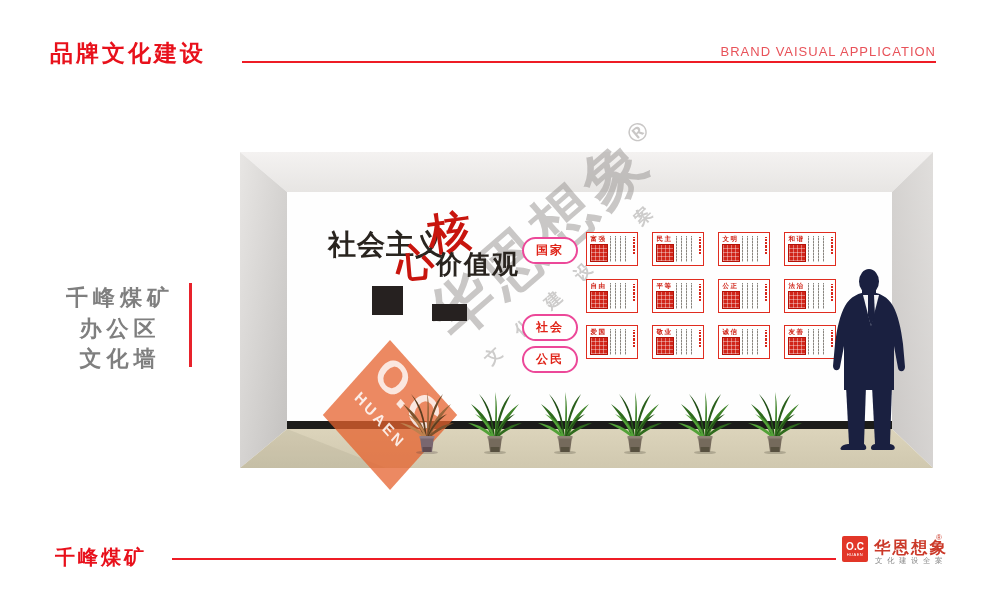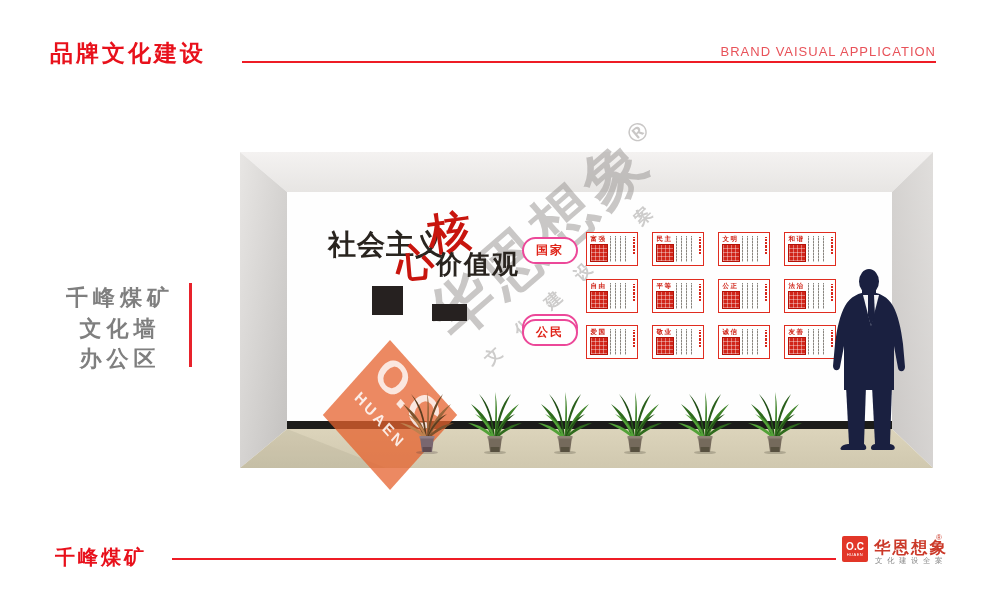--- a/index.html
+++ b/index.html
@@ -82,22 +82,22 @@
 <body>
 
 <div id="page">
 
   <div class="abs hdr-title">品牌文化建设</div>
   <div class="abs hdr-rule"></div>
   <div class="abs hdr-sub">BRAND VAISUAL APPLICATION</div>
 
   <div class="abs side-block">
     <div>千峰煤矿</div>
+    <div>办公区</div>
     <div>文化墙</div>
-    <div>办公区</div>
   </div>
   <div class="abs side-rule"></div>
 
   <svg class="abs room-svg" width="702" height="324" viewBox="0 0 702 324">
     <defs>
       <linearGradient id="gCeil" x1="0" y1="0" x2="0" y2="1">
         <stop offset="0" stop-color="#f4f2f1"></stop>
           <stop offset="1" stop-color="#e7e5e3"></stop>
       </linearGradient>
       <linearGradient id="gLeft" x1="0" y1="0" x2="1" y2="1">
@@ -130,21 +130,21 @@
   <div class="abs t-black1 layer3">社会主义</div>
   <div class="abs t-red1 layer3">核</div>
   <div class="abs t-red2 layer3">心</div>
   <div class="abs t-black2 layer3">价值观</div>
 
   <div class="abs decor-a layer3"></div>
   <div class="abs decor-b layer3"></div>
 
   <div class="abs badge layer3" style="top:237px;">国家</div>
   <div class="abs badge layer3" style="top:283px;margin-top:31px;">社会</div>
-  <div class="abs badge layer3" style="top:319px;">公民</div>
+  <div class="abs badge layer3" style="top:346px;">公民</div>
 
   <div class="abs poster layer3" style="left:586px;top:232px;">
     <span class="p-title">富强</span>
     <span class="p-stamp"></span>
     <span class="p-cols"></span>
     <span class="p-strip"></span>
   </div>
   <div class="abs poster layer3" style="left:652px;top:232px;">
     <span class="p-title">民主</span>
     <span class="p-stamp"></span>

